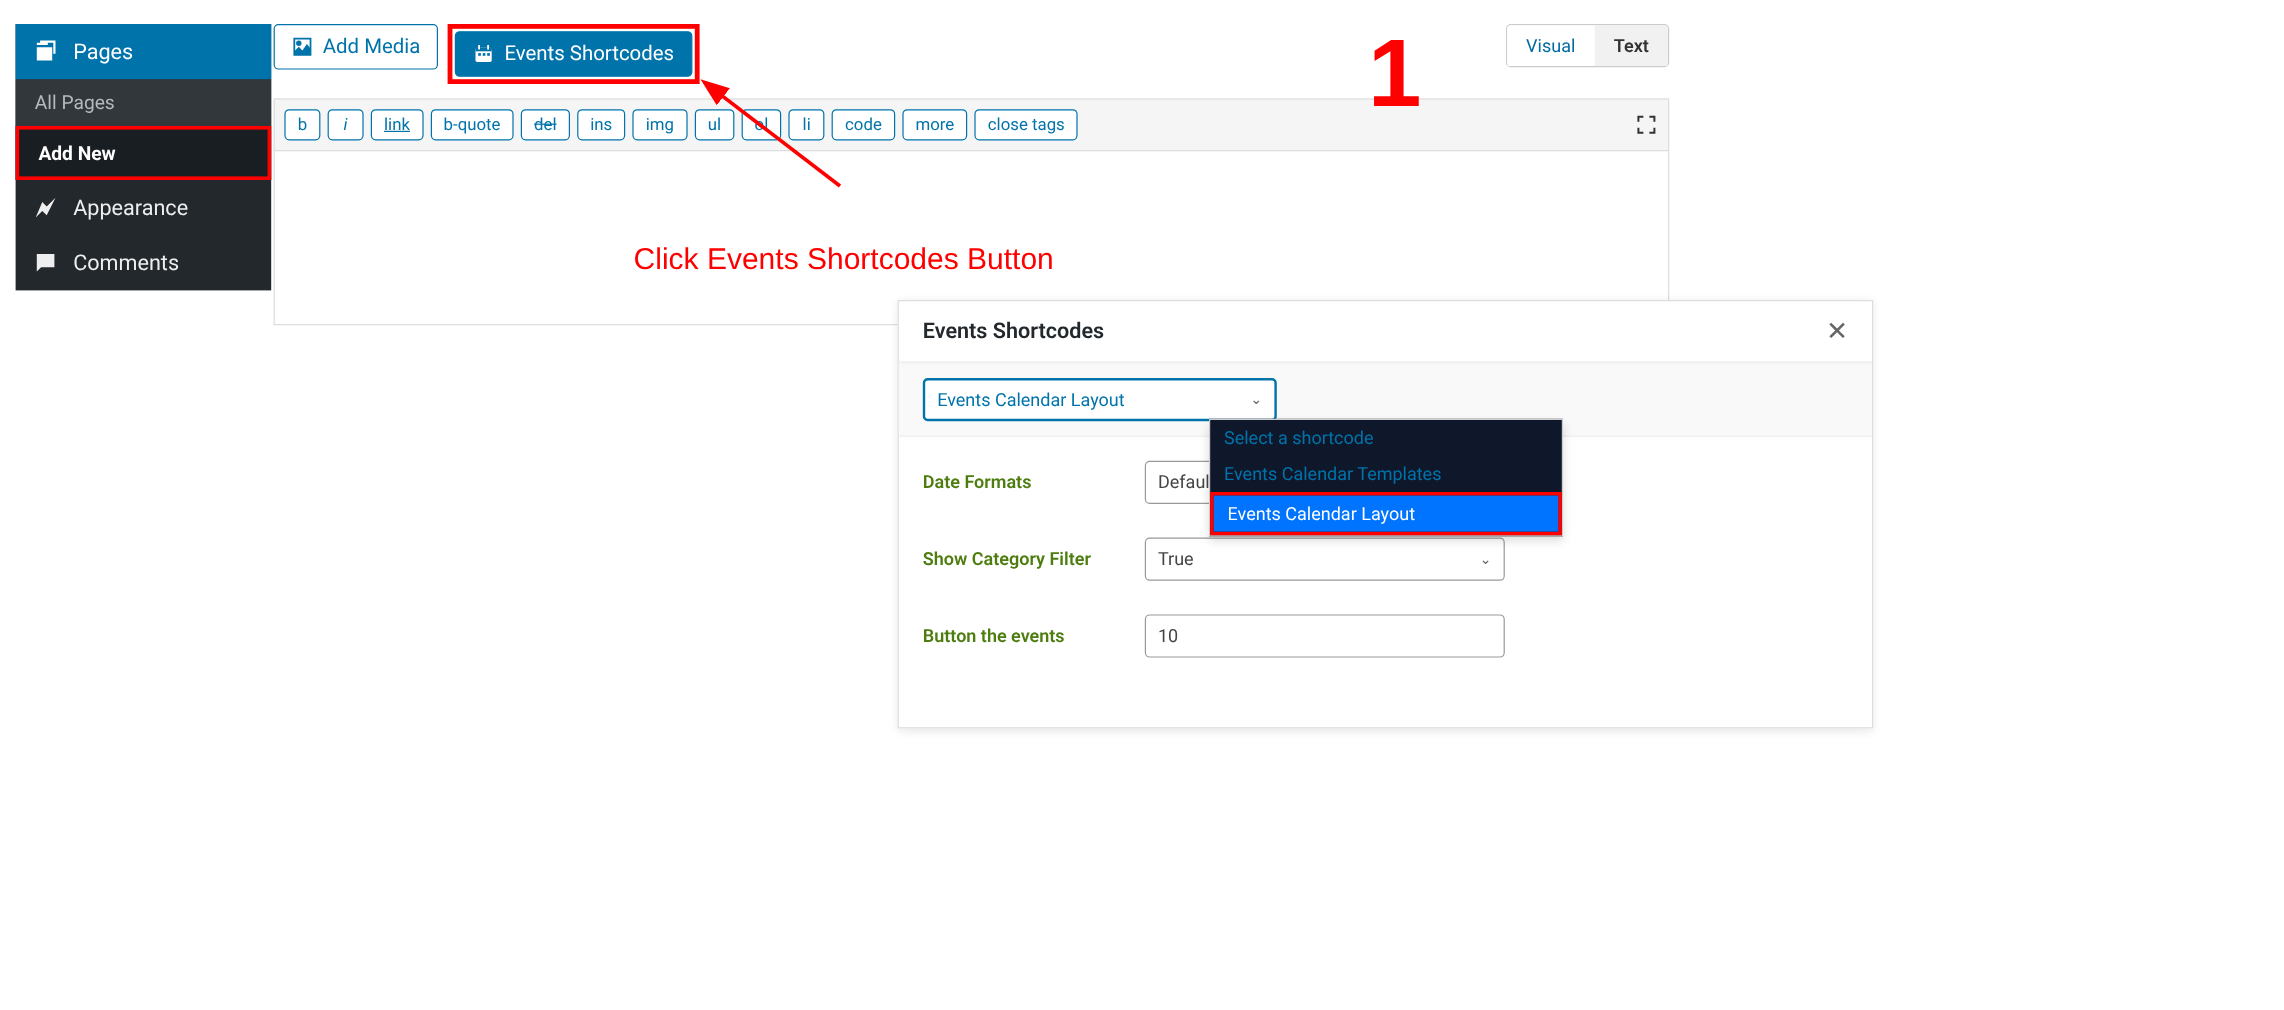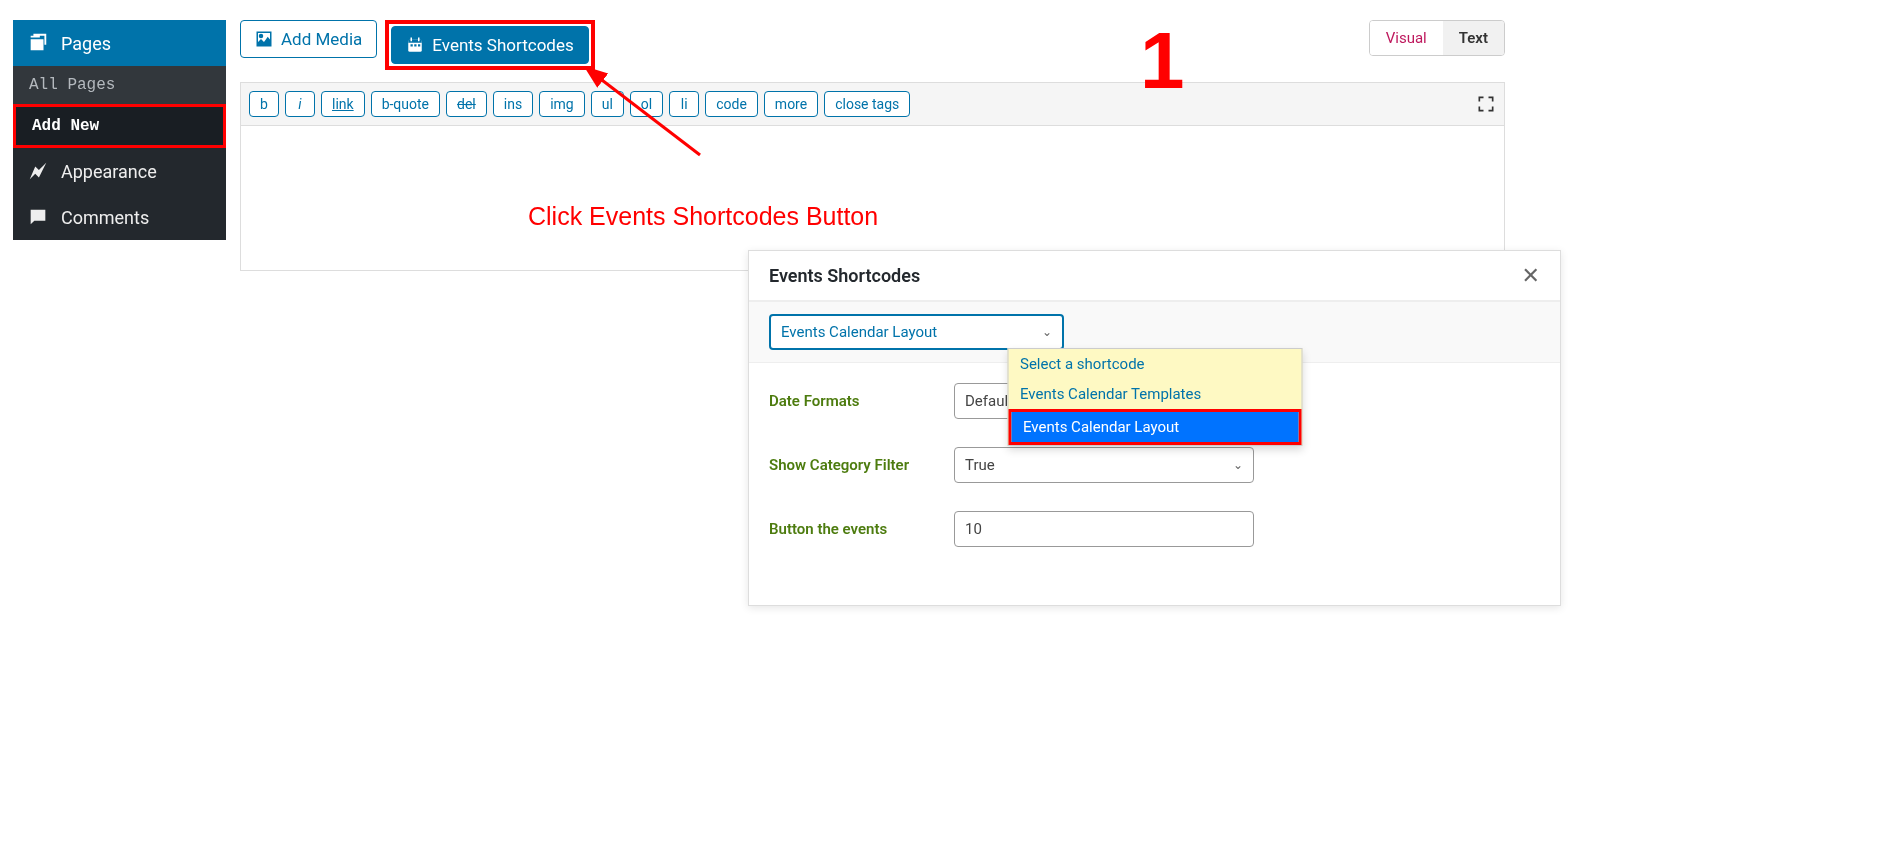--- a/index.html
+++ b/index.html
@@ -3,33 +3,33 @@
 <meta charset="utf-8">
 <style>
   * { box-sizing: border-box; margin: 0; padding: 0; font-family: -apple-system, BlinkMacSystemFont, "Segoe UI", Roboto, Arial, sans-serif; }
   body { background: #fff; width: 1903px; height: 842px; position: relative; overflow: hidden; }
 
   
   .sidebar { position: absolute; left: 13px; top: 20px; width: 213px; background: #23282d; }
   .side-item { display: flex; align-items: center; padding: 12px 14px; color: #eee; font-size: 18px; gap: 12px; cursor: pointer; }
   .side-item.active { background: #0073aa; color: #fff; position: relative; }
   .side-item.active::after { content: ""; position: absolute; right: -10px; top: 50%; transform: translateY(-50%); border: 10px solid transparent; border-left-color: #0073aa; }
-  .side-sub { background: #32373c; color: #b4b9be; font-size: 16px; padding: 10px 16px; cursor: pointer; font-family: Liberation Mono, monospace; }
+  .side-sub { background: #32373c; color: #b4b9be; font-size: 16px; padding: 10px 16px; cursor: pointer; }
   .side-sub.current { color: #fff; font-weight: bold; border: 3px solid red; background: #191e23; }
   .icon-pages, .icon-comments, .icon-appearance { width: 22px; height: 22px; display: inline-block; }
 
   
-  .editor-wrap { position: absolute; left: 240px; top: 20px; width: 1265px; }
+  .editor-wrap { position: absolute; left: 228px; top: 20px; width: 1163px; }
   .top-buttons { display: flex; gap: 8px; align-items: flex-start; }
   .btn { display: inline-flex; align-items: center; gap: 8px; background: #fff; border: 1px solid #0073aa; color: #0073aa; border-radius: 4px; padding: 8px 14px; font-size: 17px; cursor: pointer; }
   .btn.blue { background: #0073aa; color: #fff; }
   .highlight-red { border: 4px solid red; padding: 2px; }
 
   .tab-row { position: absolute; right: 0; top: 0; display: flex; border: 1px solid #ccc; border-radius: 4px; overflow: hidden; }
-  .tab { padding: 8px 16px; font-size: 15px; color: #be185d; background: #fff; cursor: pointer; }
+  .tab { padding: 8px 16px; font-size: 15px; color: #0369a1; background: #fff; cursor: pointer; }
   .tab.active { background: #f1f1f1; color: #333; font-weight: 600; }
 
   .toolbar { margin-top: 12px; background: #f5f5f5; border: 1px solid #ddd; padding: 8px; display: flex; gap: 6px; align-items: center; position: relative; }
   .tool-btn { border: 1px solid #0073aa; color: #0073aa; background: #fff; border-radius: 4px; padding: 4px 10px; font-size: 14px; cursor: pointer; min-width: 30px; text-align: center; }
   .tool-btn.i { font-style: italic; }
   .tool-btn.u { text-decoration: underline; }
   .tool-btn.del { text-decoration: line-through; }
   .expand-icon { margin-left: auto; width: 20px; height: 20px; }
   .textarea { border: 1px solid #ddd; border-top: none; height: 145px; background: #fff; }
 
@@ -38,21 +38,21 @@
   .big-num { position: absolute; color: red; font-size: 80px; font-weight: 900; font-family: Arial; }
   .arrow { position: absolute; }
 
   
   .modal { position: absolute; left: 748px; top: 250px; width: 813px; border: 1px solid #ddd; background: #fff; box-shadow: 0 2px 8px rgba(0,0,0,0.1); }
   .modal-header { display: flex; align-items: center; justify-content: space-between; padding: 12px 20px; border-bottom: 1px solid #eee; }
   .modal-title { font-weight: 600; font-size: 18px; color: #23282d; }
   .modal-close { font-size: 22px; color: #666; cursor: pointer; }
   .modal-select-row { background: #f9f9f9; border-top: 1px solid #eee; border-bottom: 1px solid #eee; padding: 12px 20px; display: flex; justify-content: flex-start; position: relative; }
   .select-box { width: 295px; height: 36px; border: 2px solid #0073aa; border-radius: 4px; display: flex; align-items: center; justify-content: space-between; padding: 0 10px; color: #0073aa; font-size: 15px; background: #fff; cursor: pointer; }
-  .dropdown { position: absolute; top: 46px; left: 50%; transform: translateX(-50%); width: 295px; background: #fef9c3; border: 1px solid #ccc; box-shadow: 0 4px 8px rgba(0,0,0,0.15); z-index: 10; }
+  .dropdown { position: absolute; top: 46px; left: 50%; transform: translateX(-50%); width: 295px; background: #0f172a; border: 1px solid #ccc; box-shadow: 0 4px 8px rgba(0,0,0,0.15); z-index: 10; }
   .dd-item { padding: 6px 12px; font-size: 15px; color: #0073aa; cursor: pointer; }
   .dd-item.sel { background: #0073ff; color: #fff; }
   .dd-highlight { border: 3px solid red; }
 
   .modal-body { padding: 20px 20px 30px 20px; }
   .form-row { display: flex; align-items: center; margin-bottom: 28px; }
   .form-label { width: 185px; font-size: 15px; color: #4d7c0f; font-weight: 600; }
   .form-input, .form-select { width: 300px; height: 36px; border: 1px solid #999; border-radius: 4px; padding: 0 10px; font-size: 15px; color: #444; background: #fff; }
   .form-select { display: flex; align-items: center; justify-content: space-between; cursor: pointer; }
   .chev { font-size: 12px; color: #666; }

